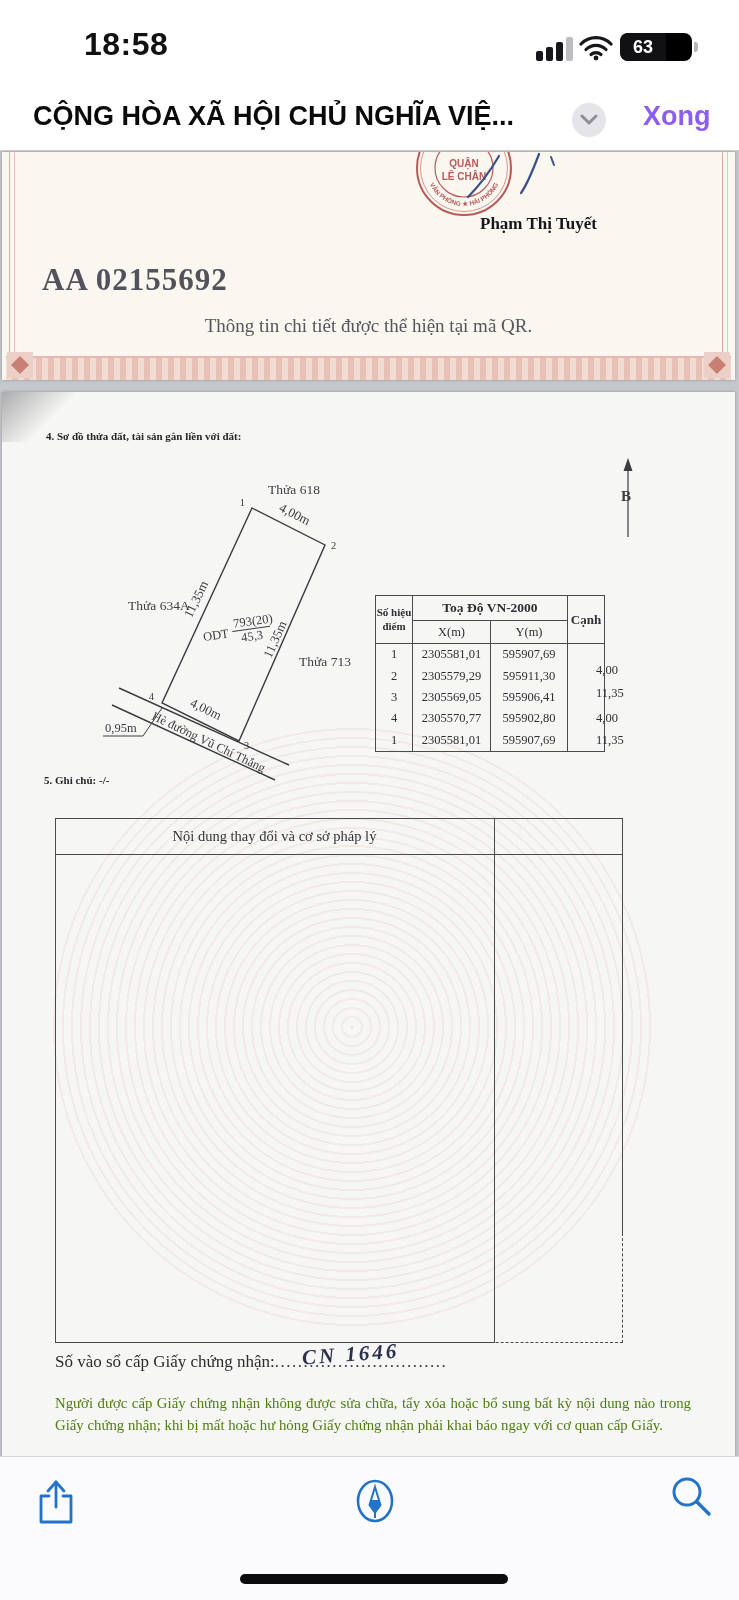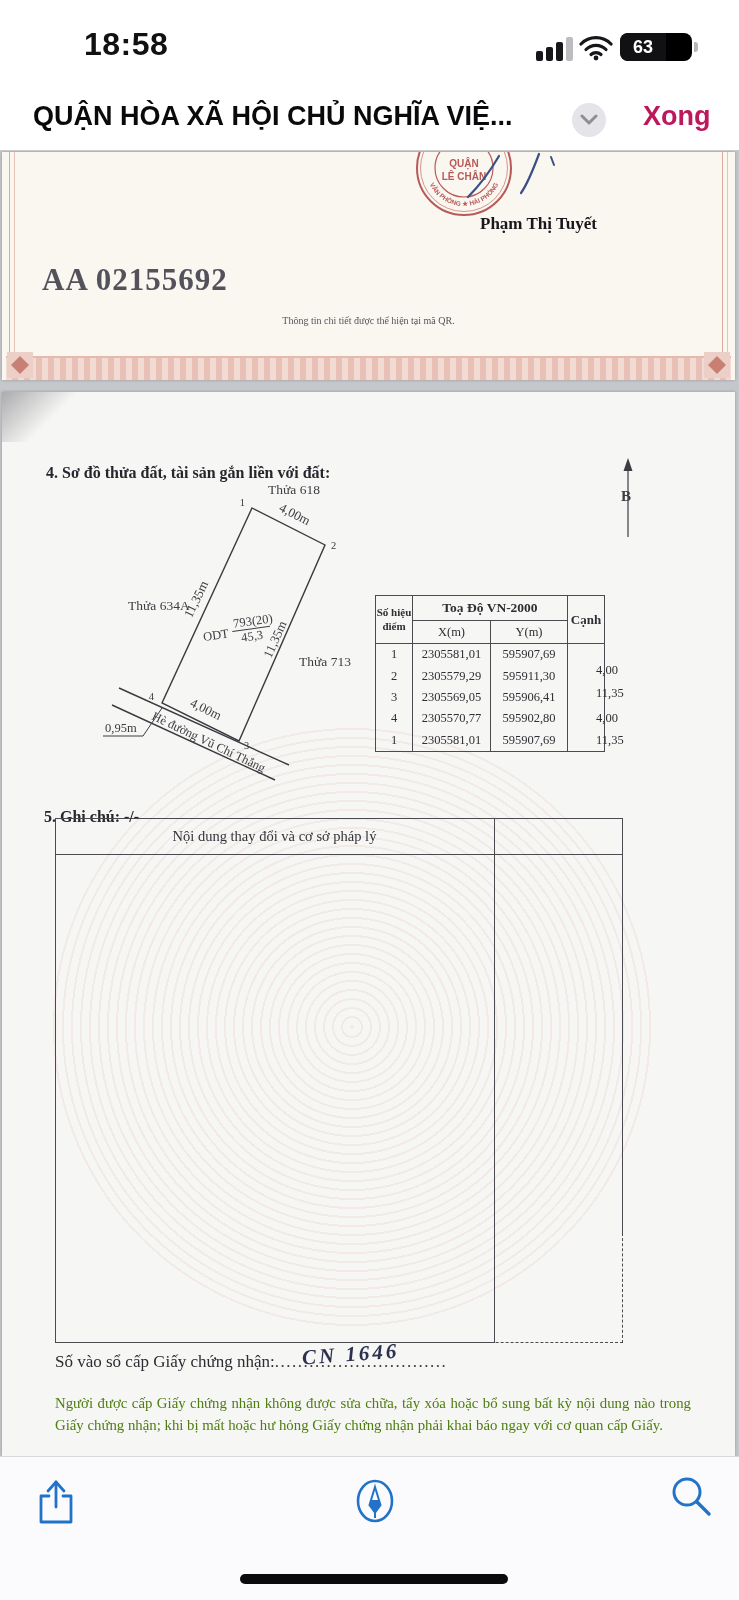--- a/index.html
+++ b/index.html
@@ -10,44 +10,44 @@
           border-bottom:1px solid #cacaca;z-index:5;}
   .time{position:absolute;left:84px;top:26px;font-size:32px;font-weight:700;color:#111114;letter-spacing:.5px;}
   .sigwifi{position:absolute;}
   .battery{position:absolute;left:620px;top:33px;width:72px;height:28px;border-radius:8px;background:#000000;overflow:hidden;}
   .battery .fill{position:absolute;left:0;top:0;width:46px;height:28px;background:#111114;border-radius:8px 0 0 8px;
                  display:flex;align-items:center;justify-content:center;color:#fff;font-size:18px;font-weight:700;}
   .battery-nub{position:absolute;left:694px;top:42px;width:4px;height:10px;background:#b7b7bb;border-radius:0 3px 3px 0;}
   .nav-title{position:absolute;left:33px;top:101px;font-size:27px;font-weight:650;color:#0a0a0c;white-space:nowrap;}
   .chev-circle{position:absolute;left:572px;top:103px;width:34px;height:34px;border-radius:50%;background:#e4e4e9;
                display:flex;align-items:center;justify-content:center;}
-  .done-btn{position:absolute;left:643px;top:101px;font-size:27px;font-weight:600;color:#be185d;background:none;border:none;padding:0;font-family:"Liberation Sans",sans-serif;}
+  .done-btn{position:absolute;left:643px;top:101px;font-size:27px;font-weight:600;color:#8b5cf6;background:none;border:none;padding:0;font-family:"Liberation Sans",sans-serif;}
   
   .doc{position:absolute;top:150px;left:0;width:739px;height:1306px;background:#c5c7cb;}
   .page{position:absolute;left:2px;width:733px;background:#f6f6f4;box-shadow:0 0 3px rgba(0,0,0,.25);}
   .page1{top:2px;height:228px;background:#faf6f0;overflow:hidden;}
   .page1 .edge{position:absolute;top:0;bottom:0;width:4px;border-left:1px solid #dcaaa0;border-right:1px solid #e7c3ba;}
   .signer{position:absolute;left:478px;top:62px;font-family:"Liberation Serif",serif;font-weight:700;
           font-size:17px;color:#17171c;}
   .serial{position:absolute;left:40px;top:110px;font-family:"Liberation Serif",serif;font-weight:600;
           font-size:31px;color:#53525c;letter-spacing:1px;}
   .qrnote{position:absolute;left:0;top:163px;width:100%;text-align:center;font-family:"Liberation Serif",serif;
-          font-size:10px;color:#55555c;}
+          font-size:19px;color:#55555c;}
   .deco-band{position:absolute;left:4px;right:4px;top:204px;height:22px;
              background:repeating-linear-gradient(90deg,#f2dbd3 0 6px,#e9c0b5 6px 12px);
              border-top:2px solid #e5b9ae;border-bottom:2px solid #e5b9ae;}
   .deco-corner{position:absolute;top:200px;width:26px;height:26px;background:#eccfc6;}
   .deco-corner .dia{position:absolute;left:4px;top:4px;width:18px;height:18px;background:#c87f74;
                     clip-path:polygon(50% 0,100% 50%,50% 100%,0 50%);}
   .page2{top:242px;height:1064px;}
   .fold{position:absolute;left:0;top:0;width:74px;height:50px;
         background:linear-gradient(135deg,rgba(110,110,116,.55),rgba(200,200,202,0) 62%);}
   .watermark{position:absolute;left:45px;top:330px;width:610px;height:610px;border-radius:50%;
              background:repeating-radial-gradient(circle,rgba(205,150,140,.12) 0 2px,rgba(205,150,140,0) 2px 9px);}
-  .sec-title{position:absolute;font-family:"Liberation Serif",serif;font-weight:700;font-size:16px;color:#26262c;margin-top:34px;}
+  .sec-title{position:absolute;font-family:"Liberation Serif",serif;font-weight:700;font-size:11px;color:#26262c;}
   .diagram{position:absolute;left:0;top:48px;}
   .diagram text{font-family:"Liberation Serif",serif;fill:#3c3c42;}
   
   .ctable{position:absolute;left:373px;top:203px;width:228px;height:155px;border:1px solid #4b4b4f;
           display:grid;grid-template-columns:37px 78px 77px 36px;grid-template-rows:25px 23px repeat(5,21.4px);
           font-family:"Liberation Serif",serif;color:#2e2e34;}
   .ctable div{display:flex;align-items:center;justify-content:center;}
   .bR{border-right:1px solid #4b4b4f;} .bB{border-bottom:1px solid #4b4b4f;}
   .c-point-h{grid-column:1;grid-row:1/3;font-weight:700;font-size:11px;text-align:center;flex-direction:column;line-height:1.25;}
   .c-coords-h{grid-column:2/4;grid-row:1;font-weight:700;font-size:13.5px;}
@@ -101,21 +101,21 @@
       <path d="M12,21.5 A7.5,7.5 0 0 1 22,21.5" stroke="#17171b" stroke-width="3.2" fill="none" stroke-linecap="round"></path>
       <circle cx="17" cy="25" r="2.4" fill="#17171b"></circle>
     </svg>
     <div class="battery">
       <div class="fill">
           <span>63</span>
         </div>
     </div>
     <div class="battery-nub"></div>
 
-    <span class="nav-title">QUẬN HÒA XÃ HỘI CHỦ NGHĨA VIỆ...</span>
+    <span class="nav-title">CỘNG HÒA XÃ HỘI CHỦ NGHĨA VIỆ...</span>
     <div class="chev-circle">
       <svg width="18" height="12" viewBox="0 0 18 12">
         <path d="M2,2 L9,9 L16,2" stroke="#8e8e93" stroke-width="3" fill="none" stroke-linecap="round" stroke-linejoin="round"></path>
       </svg>
     </div>
     <button class="done-btn">Xong</button>
   </div>
 
   <div class="doc">
 

